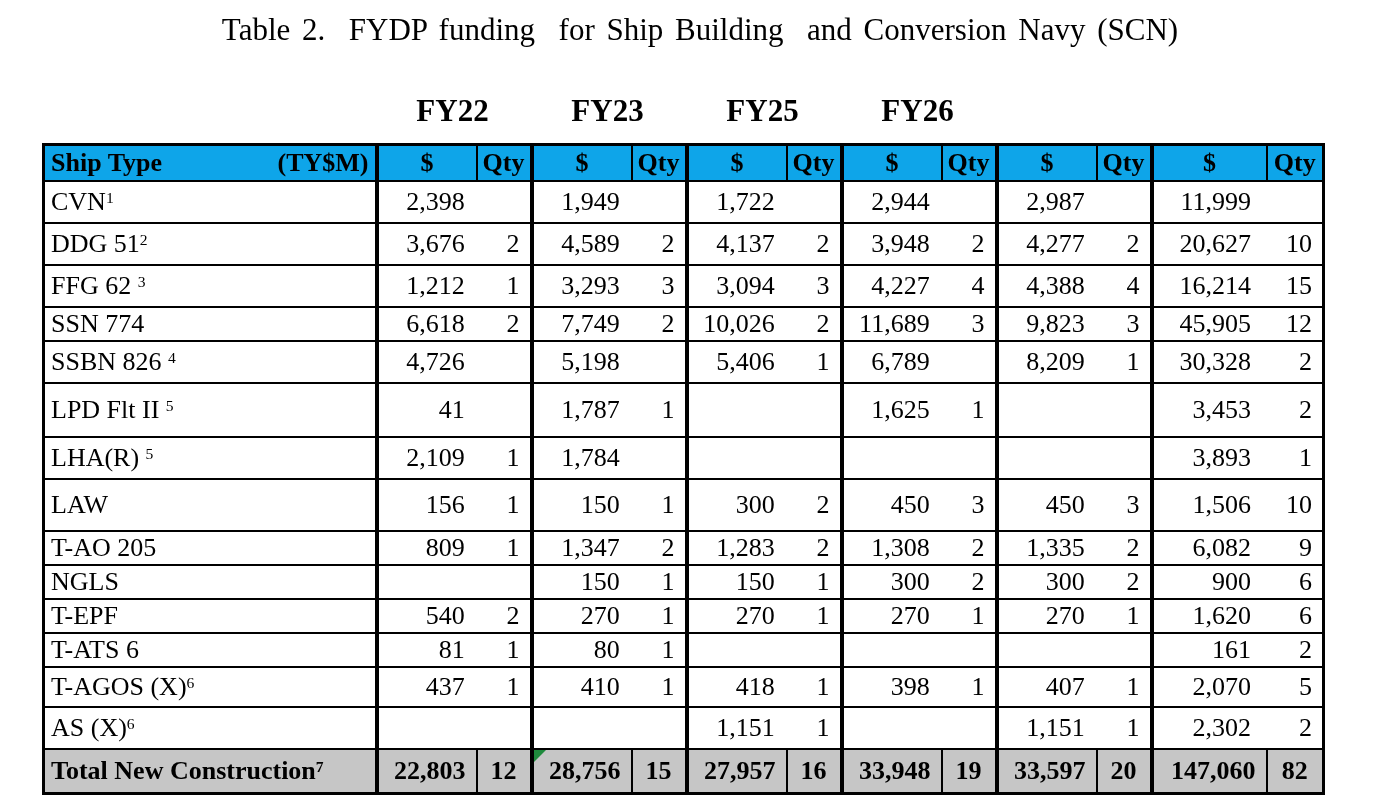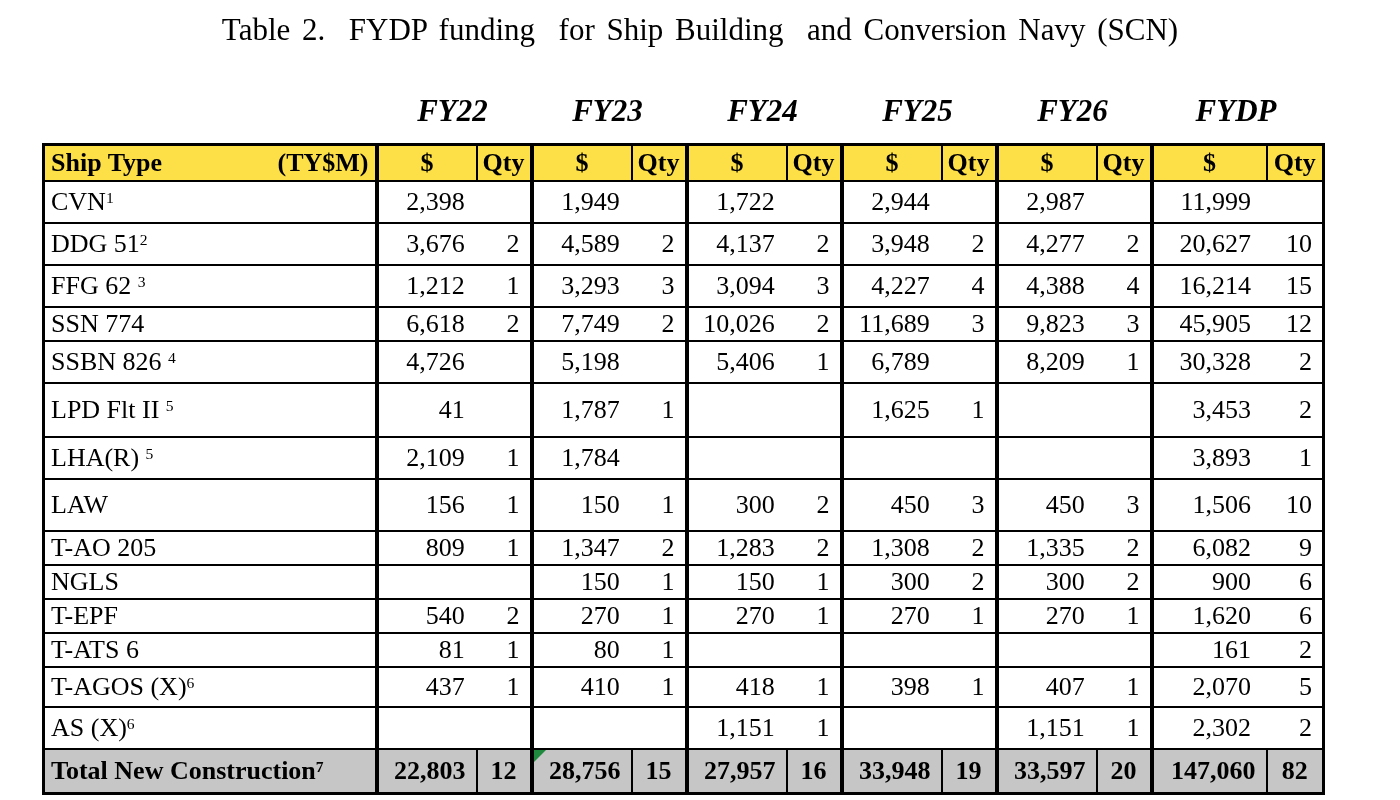--- a/index.html
+++ b/index.html
@@ -11,30 +11,30 @@
   .title{
     position:absolute;top:12px;left:0;width:100%;
     text-align:center;font-weight:normal;font-size:31px;
     white-space:pre-wrap;word-spacing:4px;
   }
   .fy-labels{
     position:absolute;top:93px;left:42px;width:1280px;
     display:flex;align-items:flex-end;
   }
   .fy-spacer{width:333px;flex:0 0 333px;}
-  .fy-label{flex:0 0 155px;text-align:center;font-weight:bold;font-size:31px;font-style:italic;}
+  .fy-label{flex:0 0 155px;text-align:center;font-weight:bold;font-size:31px;}
   .fy-label.last{flex:0 0 172px;}
   .tbl-wrap{position:absolute;top:143px;left:42px;}
   table{
     border-collapse:collapse;table-layout:fixed;width:1280px;
     border:3px solid #000;
   }
   th,td{border:2px solid #000;padding:0;font-size:26px;overflow:hidden;}
   .gs{border-left:4px solid #000;}
-  thead th{background:#fde047;font-weight:bold;height:34px;}
+  thead th{background:#0ea5e9;font-weight:bold;height:34px;}
   .ship-h .inner{display:flex;justify-content:space-between;padding:0 6px 0 6px;}
   .dcol,.qcol{text-align:center;}
   tbody td.ship{text-align:left;padding-left:6px;}
   .cw{display:flex;align-items:center;width:100%;height:100%;}
   .cv{flex:0 0 65%;text-align:right;padding-right:12px;box-sizing:border-box;}
   .qv{flex:1 1 auto;text-align:right;padding-right:10px;}
   sup{font-size:0.6em;line-height:0;position:relative;top:-0.45em;vertical-align:baseline;}
   tr.total td{background:#c6c6c6;font-weight:bold;}
   tr.total td.ship{padding-left:6px;}
   tr.total td.tdol{text-align:right;padding-right:10px;position:relative;}
@@ -47,24 +47,22 @@
 </head>
 <body>
 
 <div class="title">Table 2.  FYDP funding  for Ship Building  and Conversion Navy (SCN)</div>
 
 <div class="fy-labels">
   <div class="fy-spacer"></div>
 
 <div class="fy-label">FY22</div>
     <div class="fy-label">FY23</div>
-    <div class="fy-label">FY24</div>
     <div class="fy-label">FY25</div>
     <div class="fy-label">FY26</div>
-    <div class="fy-label last">FYDP</div>
   </div>
 
 <div class="tbl-wrap">
   <table>
     <colgroup>
         <col style="width: 333px;">
         <col style="width: 100px;">
         <col style="width: 55px;">
         <col style="width: 100px;">
         <col style="width: 55px;">

